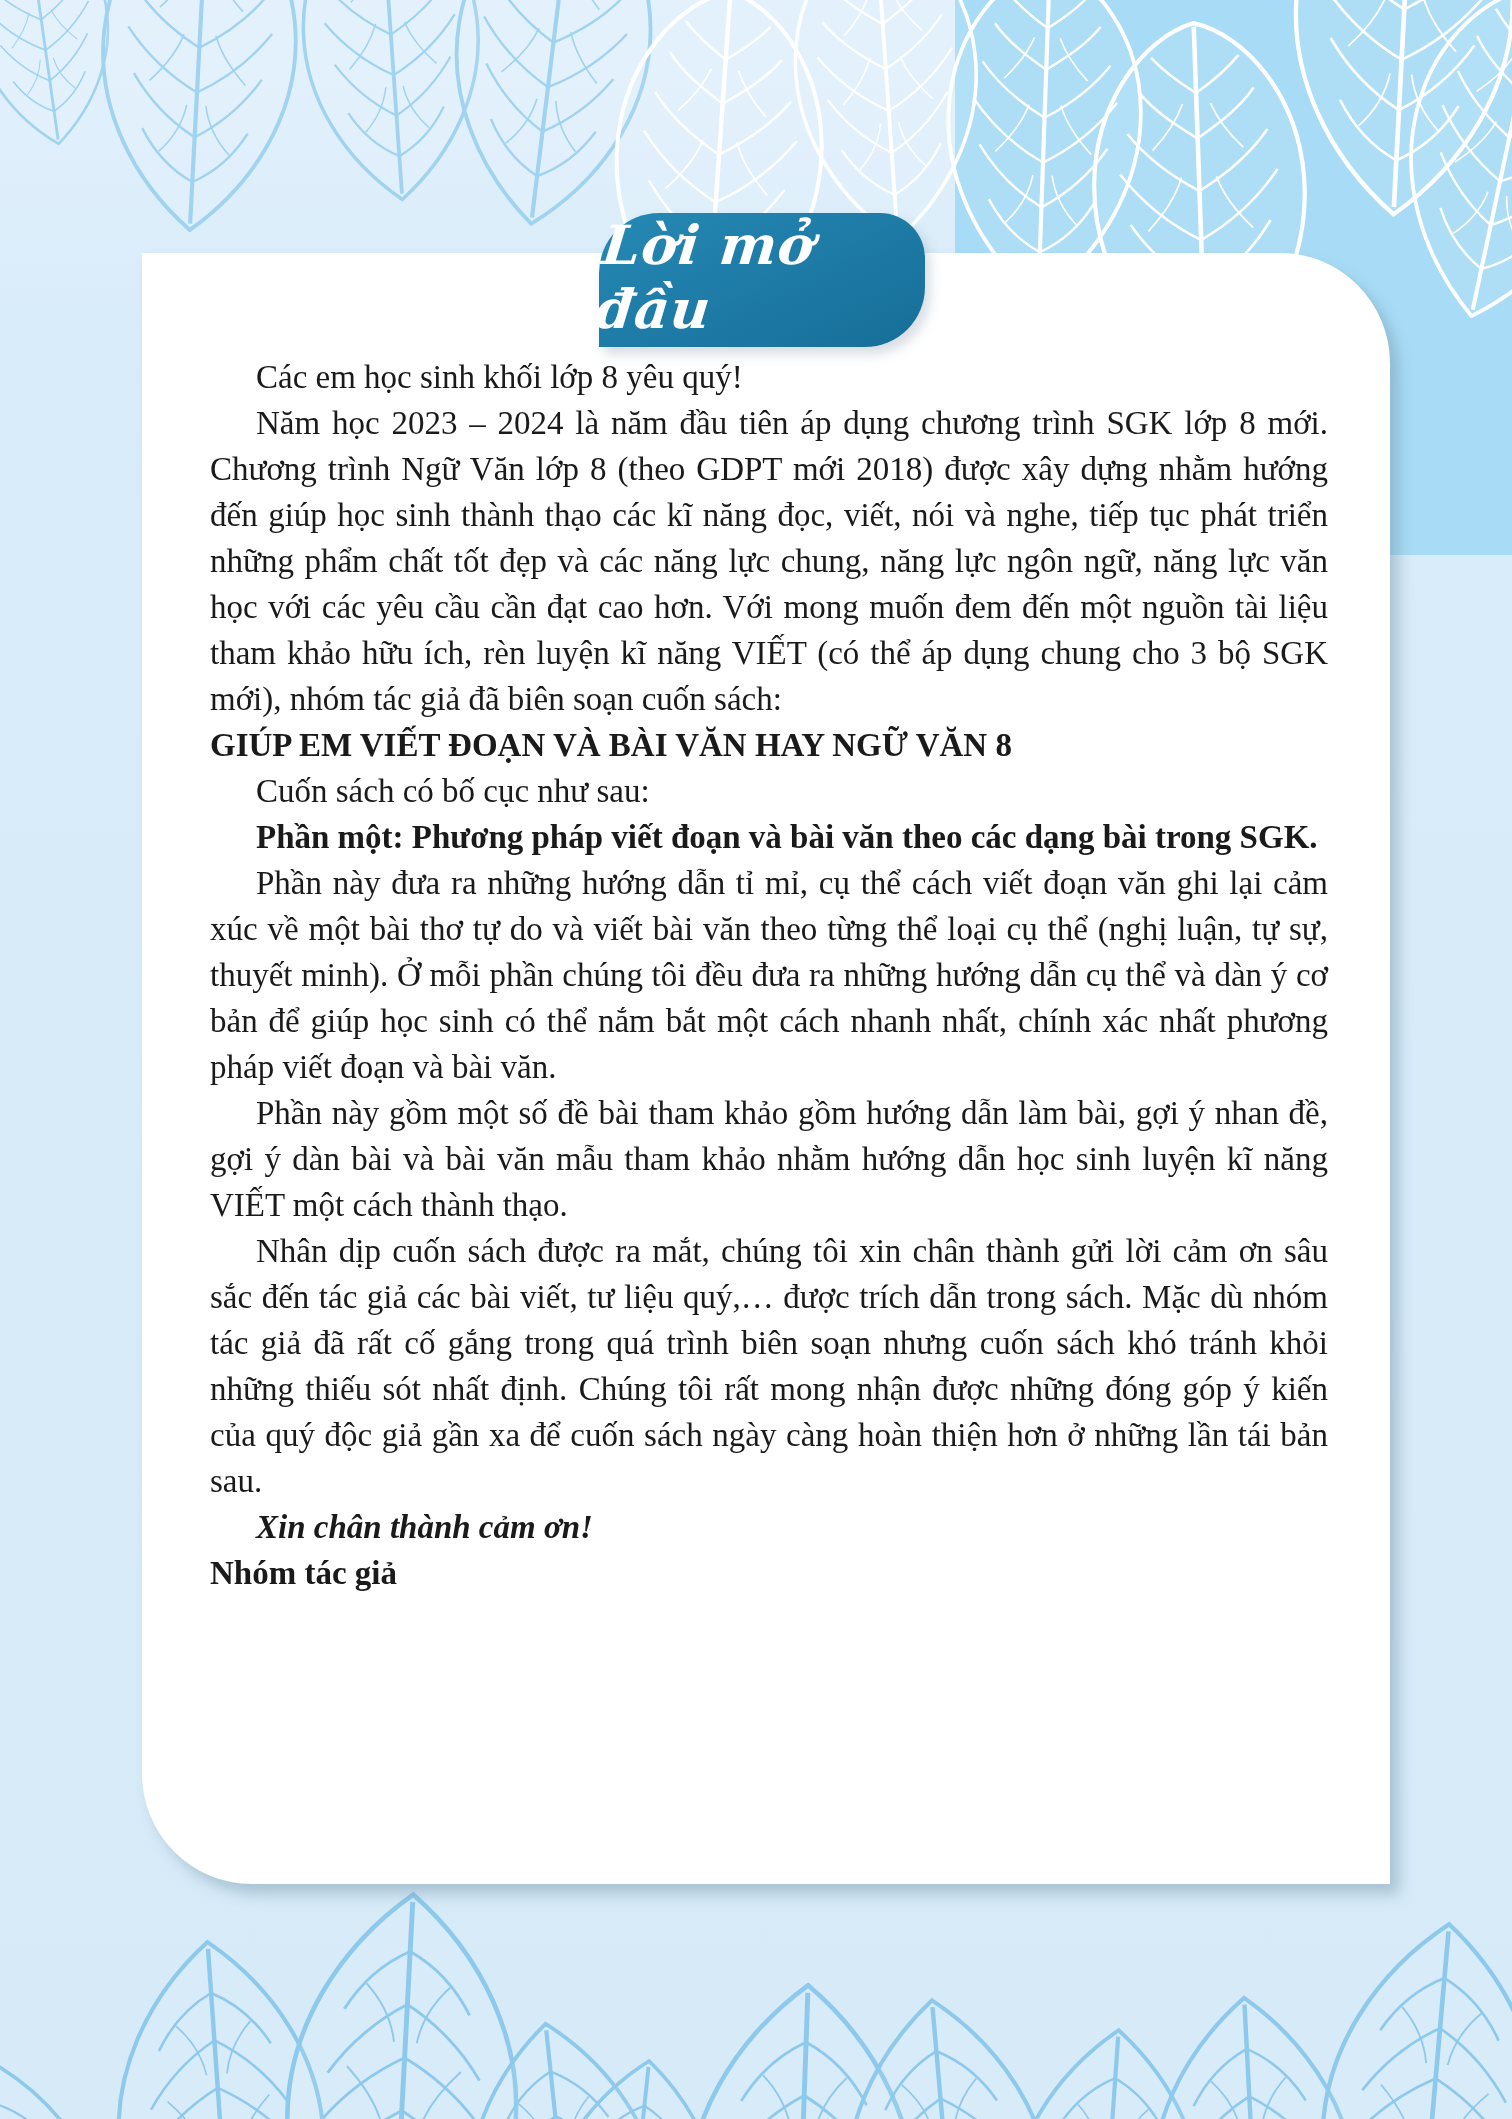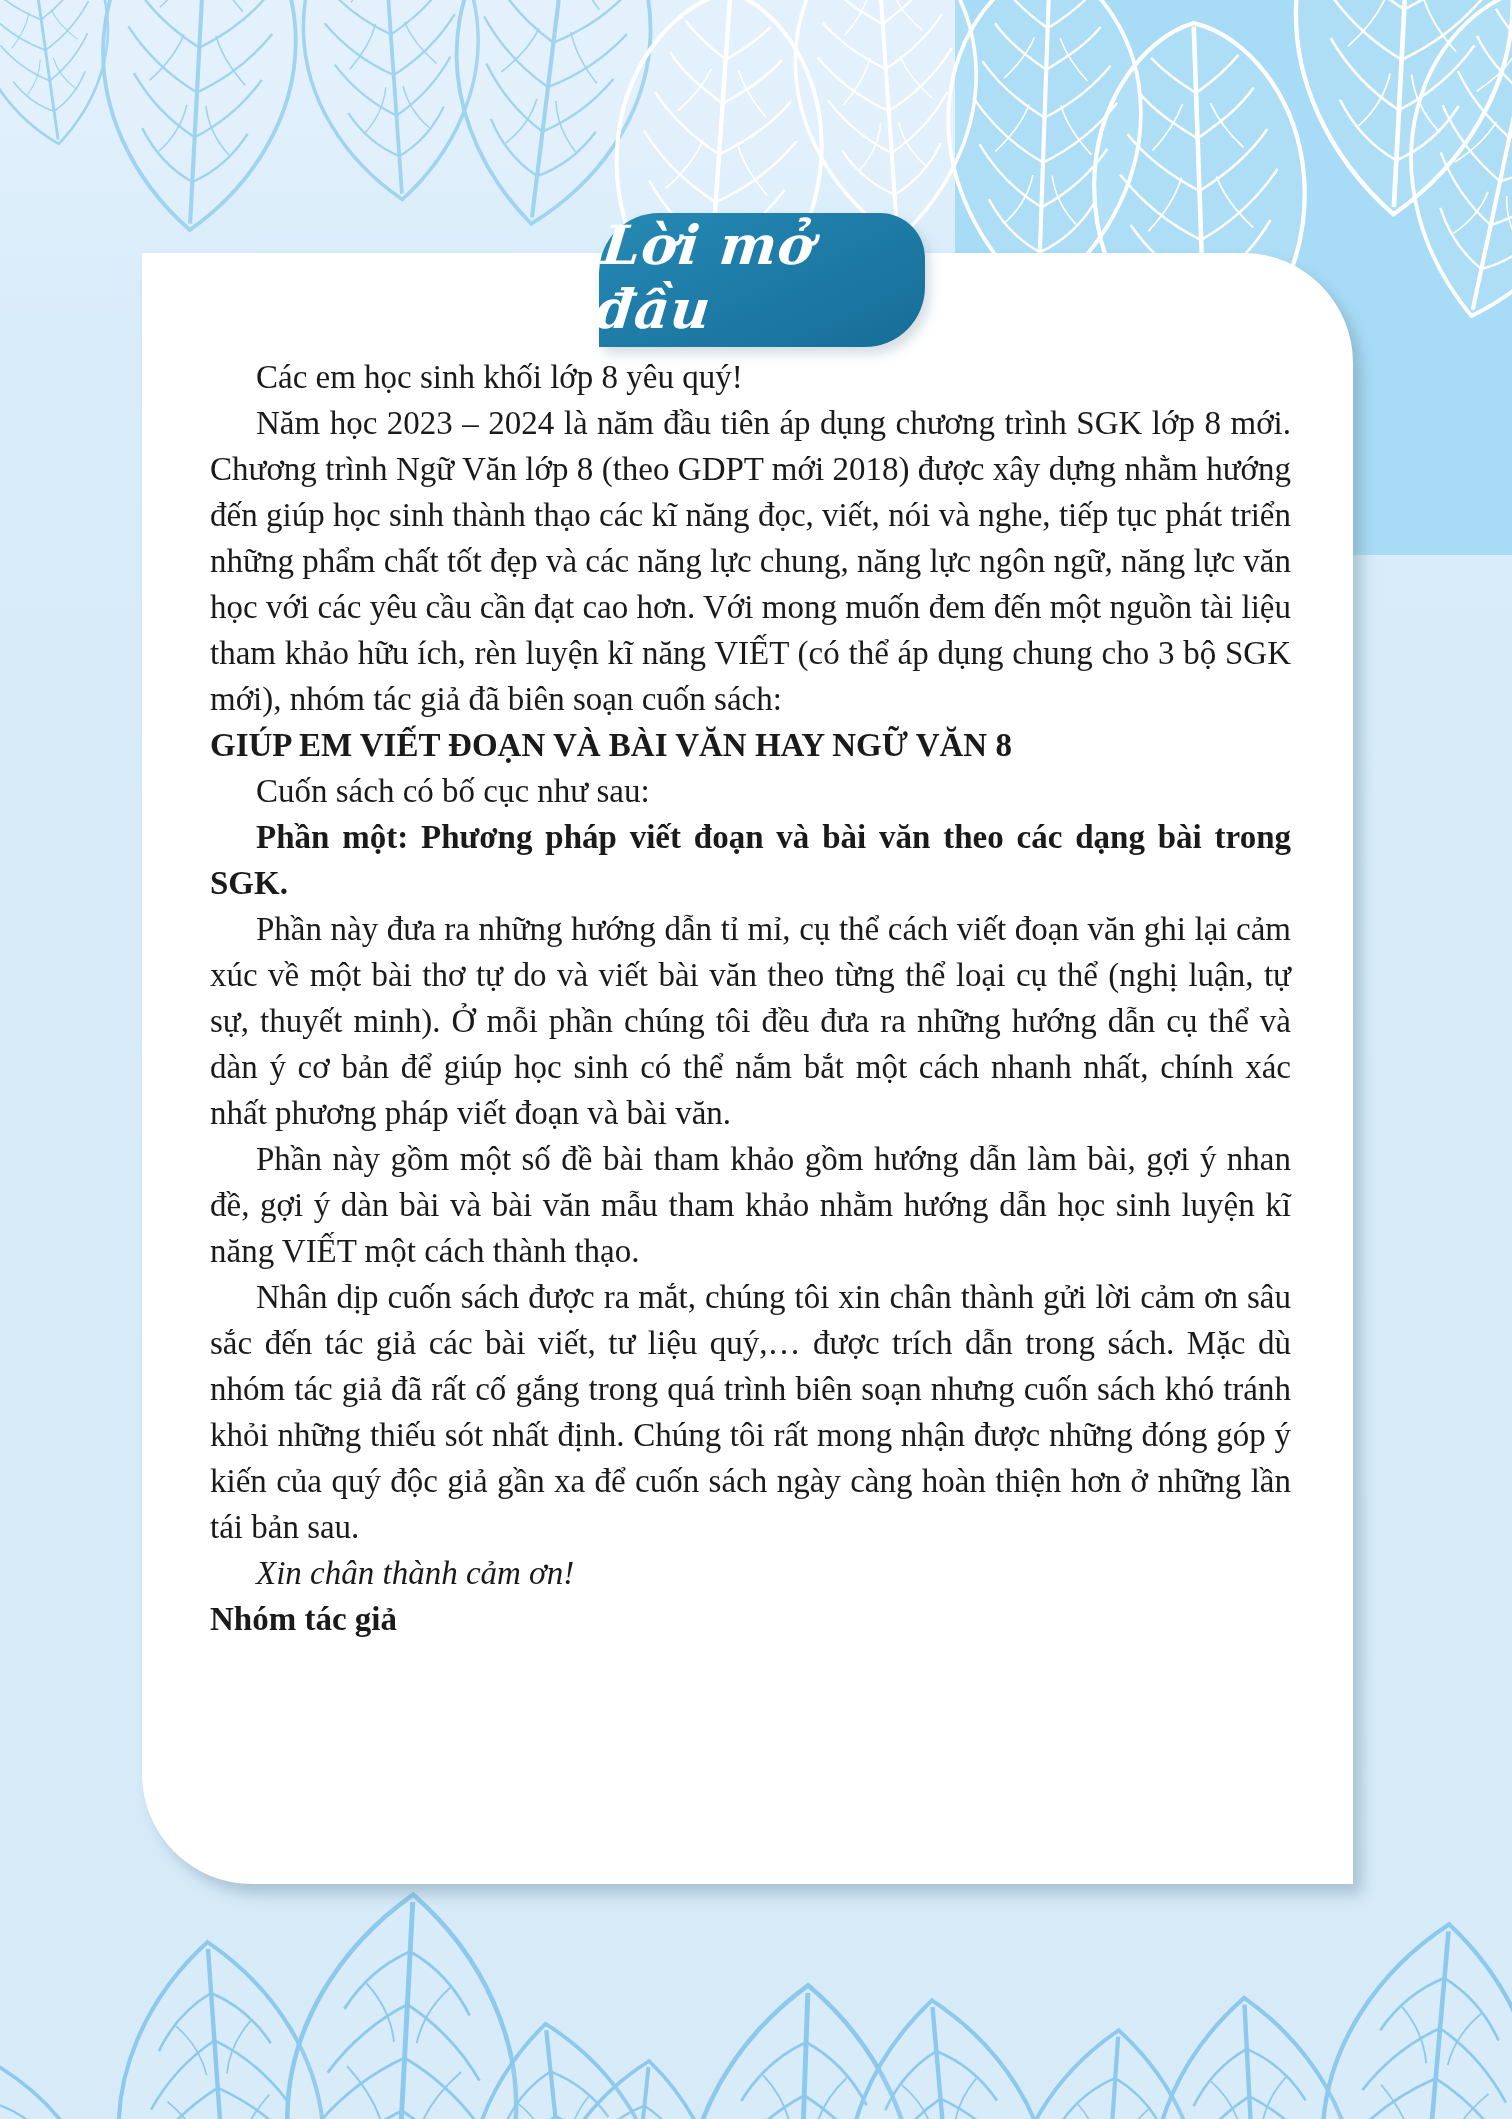--- a/index.html
+++ b/index.html
@@ -10,20 +10,21 @@
   }
   .blob {
     position:absolute; left:955px; top:-20px; width:580px; height:575px;
     background:#a8dcf6; border-radius:0 0 0 150px;
   }
   svg.leaves { position:absolute; left:0; top:0; width:1512px; height:2119px; pointer-events:none; }
   .card {
     position:absolute; left:142px; top:253px; width:1211px; height:1631px;
     background:#ffffff; border-radius:0 110px 0 110px;
     box-shadow:9px 10px 14px rgba(110,140,162,.42);
+    padding-left:37px;
   }
   .banner {
     position:absolute; left:599px; top:213px; width:326px; height:134px;
     background:linear-gradient(155deg,#2589b4 0%, #1d7aa5 55%, #166e98 100%);
     border-radius:60px 45px 60px 0;
     display:flex; align-items:center; justify-content:center;
     box-shadow:5px 7px 12px rgba(90,120,145,.25);
   }
   .banner-title {
     font-family:"DejaVu Serif",serif; font-style:italic; font-weight:bold;
@@ -31,21 +32,21 @@
     padding-bottom:6px;
   }
   .card-content {
     position:absolute; left:68px; right:62px; top:101px;
     font-size:33px; line-height:46px; color:#1a1a1a; text-align:justify;
   }
   .card-content p { margin:0; text-indent:46px; }
   .book-title { text-indent:0 !important; font-weight:bold; }
   .bold { font-weight:bold; }
   .indent-xl { text-indent:104px !important; }
-  .closing { font-style:italic; }
+  .closing { font-style:italic;font-weight:bold; }
   .signature { font-weight:bold; text-indent:0 !important; }
 </style>
 </head>
 <body>
 
 <div class="page">
 
   <div class="blob"></div>
 
   <svg class="leaves" viewBox="0 0 1512 2119" aria-hidden="true">

